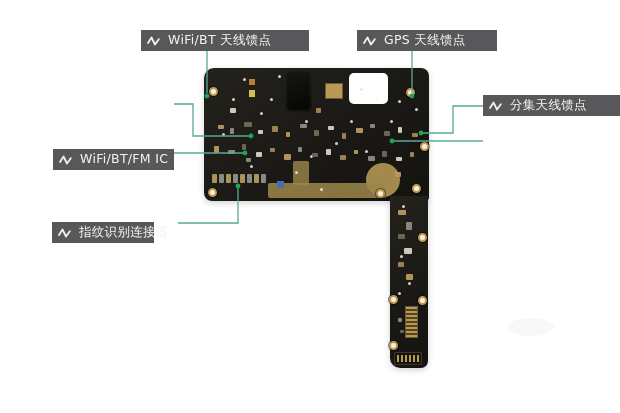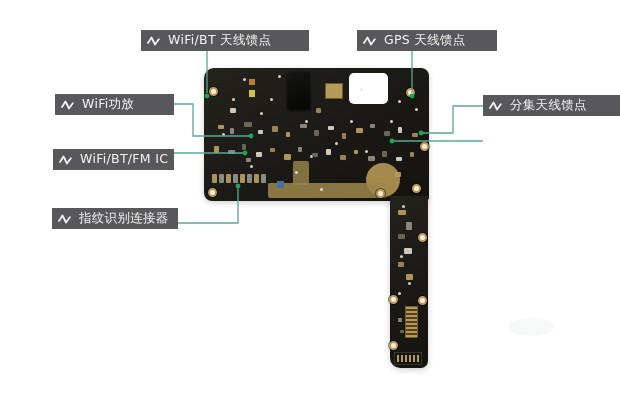--- a/index.html
+++ b/index.html
@@ -172,39 +172,31 @@
 
   <div class="callout" style="left:357px;top:30px;width:140px;">
     <span class="cicon">
       <svg width="14" height="12" viewBox="0 0 14 12">
           <polyline points="1,8 4.5,2.5 8,9.5 11.8,4.2" fill="none" stroke="#f2f2f2" stroke-width="1.8" stroke-linecap="round" stroke-linejoin="round"></polyline>
         </svg>
     </span>
     <span class="ctext">GPS 天线馈点</span>
   </div>
 
-  <div class="callout" style="left:55px;top:94px;width:119px;">
-    <span class="cicon">
-      <svg width="14" height="12" viewBox="0 0 14 12">
-          <polyline points="1,8 4.5,2.5 8,9.5 11.8,4.2" fill="none" stroke="#f2f2f2" stroke-width="1.8" stroke-linecap="round" stroke-linejoin="round"></polyline>
-        </svg>
-    </span>
-    <span class="ctext">WiFi功放</span>
-  </div>
 
   <div class="callout" style="left:53px;top:143px;width:121px;margin-top:6px;">
     <span class="cicon">
       <svg width="14" height="12" viewBox="0 0 14 12">
           <polyline points="1,8 4.5,2.5 8,9.5 11.8,4.2" fill="none" stroke="#f2f2f2" stroke-width="1.8" stroke-linecap="round" stroke-linejoin="round"></polyline>
         </svg>
     </span>
     <span class="ctext">WiFi/BT/FM IC</span>
   </div>
 
-  <div class="callout" style="left:52px;top:208px;width:126px;">
+  <div class="callout" style="left:52px;top:222px;width:102px;">
     <span class="cicon">
       <svg width="14" height="12" viewBox="0 0 14 12">
           <polyline points="1,8 4.5,2.5 8,9.5 11.8,4.2" fill="none" stroke="#f2f2f2" stroke-width="1.8" stroke-linecap="round" stroke-linejoin="round"></polyline>
         </svg>
     </span>
     <span class="ctext">指纹识别连接器</span>
   </div>
 
   <div class="callout" style="left:483px;top:95px;width:144px;">
     <span class="cicon">

